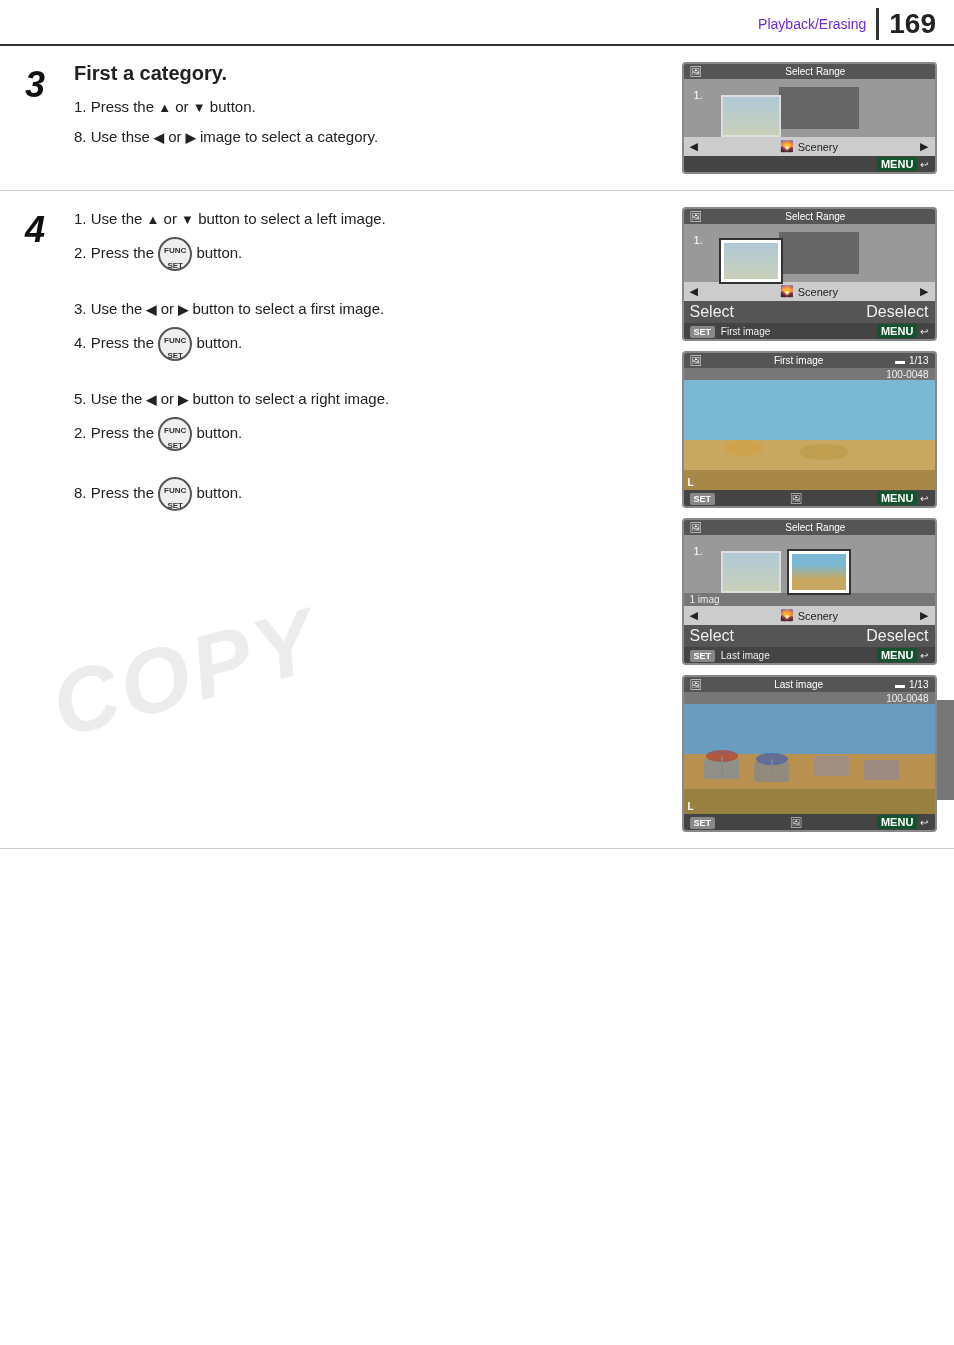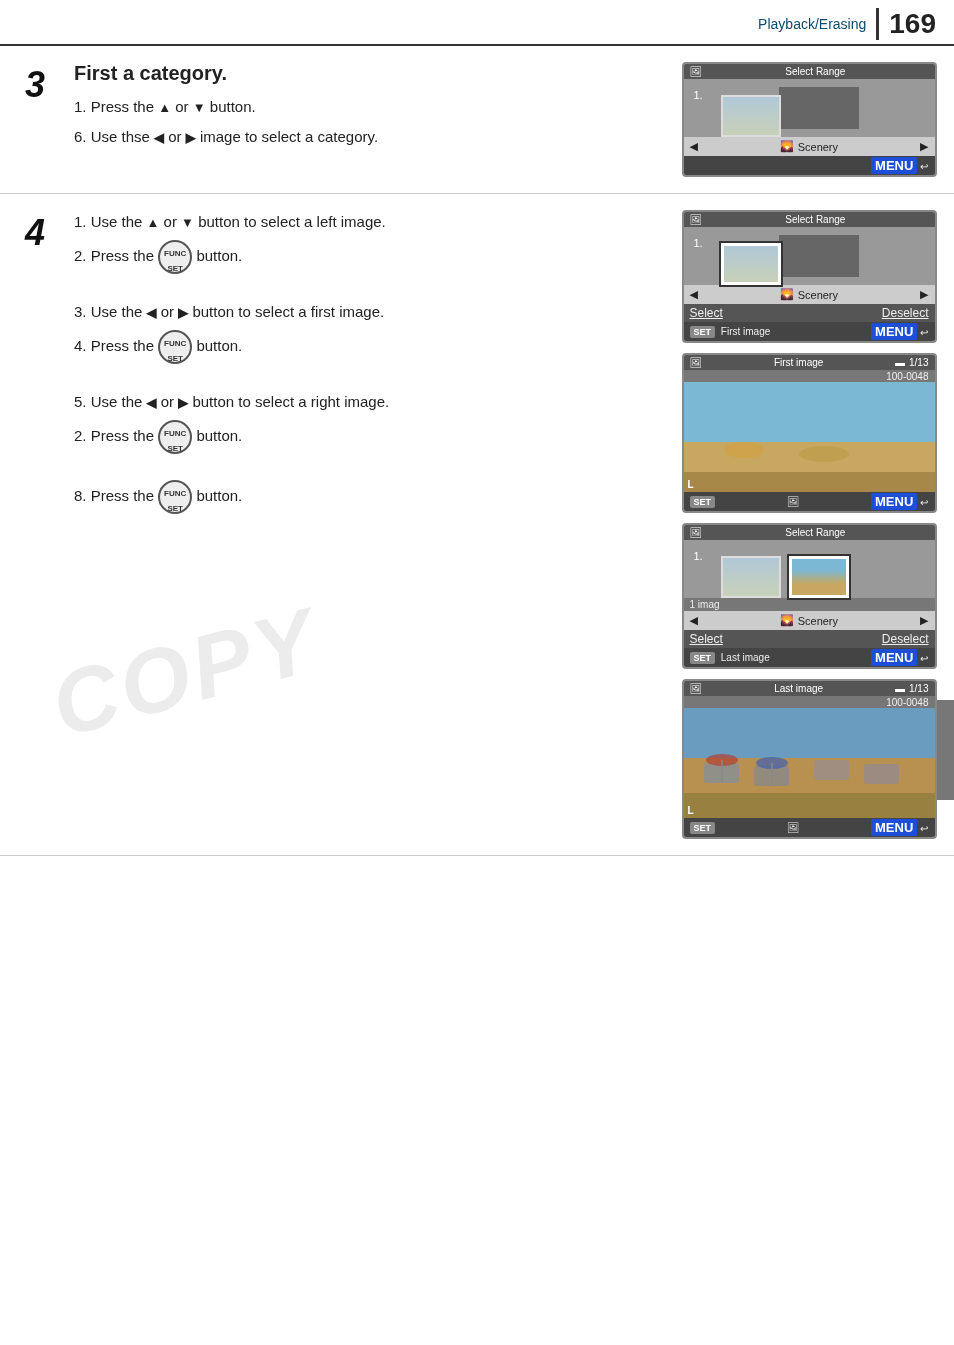--- a/index.html
+++ b/index.html
@@ -17,21 +17,21 @@
     .header {
       display: flex;
       justify-content: flex-end;
       align-items: center;
       padding: 8px 18px 4px 0;
       border-bottom: 2px solid #333;
       margin-bottom: 0;
     }
     .header-title {
       font-size: 14px;
-      color: #0c4a6e;
+      color: #6d28d9;
       margin-right: 10px;
       margin-left: 48px;
     }
     .header-page {
       font-size: 28px;
       font-weight: bold;
       color: #222;
       border-left: 3px solid #333;
       padding-left: 10px;
     }
@@ -197,39 +197,38 @@
       font-size: 10px;
       padding: 2px 6px;
       display: flex;
       justify-content: space-between;
       align-items: center;
     }
 
     .cam-select-deselect {
       background: #555;
       color: #eee;
-      font-size: 12px;
+      font-size: 16px;
       padding: 2px 6px;
       display: flex;
       justify-content: space-between;
-      text-decoration: underline;
     }
 
     .set-badge {
       background: #888;
       color: #fff;
       font-size: 9px;
       padding: 1px 4px;
       border-radius: 2px;
       font-weight: bold;
     }
     .menu-badge {
-      background: #1d4ed8;
+      background: #14532d;
       color: #fff;
-      font-size: 13px;
+      font-size: 11px;
       padding: 1px 4px;
       border-radius: 2px;
       font-weight: bold;
     }
 
     
     .watermark {
       position: absolute;
       left: 50px;
       top: 50%;
@@ -271,21 +270,21 @@
     <div class="step-content-col">
       <div class="step-title">First a category.</div>
       <div class="step-sub">
         <span>1. Press the</span>
         <span style="font-size:13px; font-weight:bold;">▲</span>
         <span> or </span>
         <span style="font-size:13px; font-weight:bold;">▼</span>
         <span>button.</span>
       </div>
       <div class="step-sub">
-        <span>6. Use thse</span>
+        <span>8. Use thse</span>
         <span style="font-size:13px; font-weight:bold;">◀</span>
         <span> or </span>
         <span style="font-size:13px; font-weight:bold;">▶</span>
         <span>image to select a category.</span>
       </div>
     </div>
     <div class="step-img-col">
 
       <div class="cam-screen">
         <div class="cam-top-bar">

